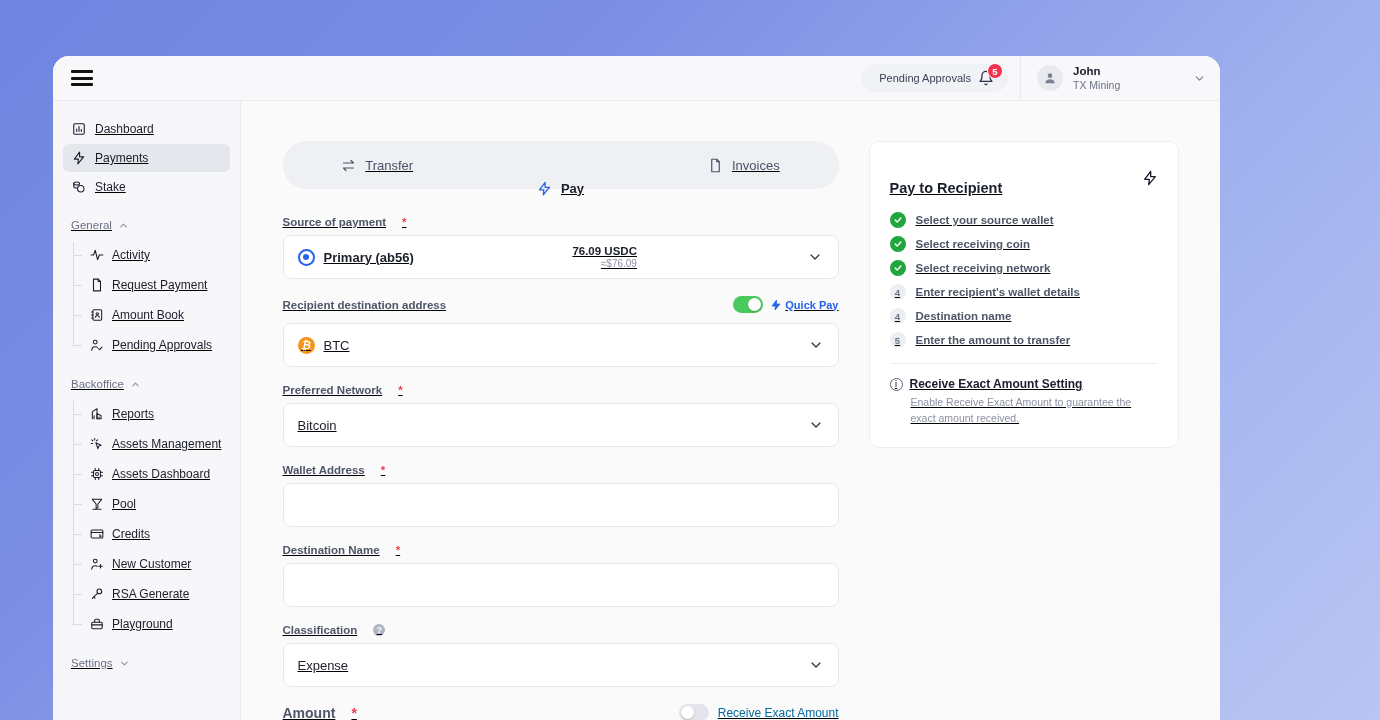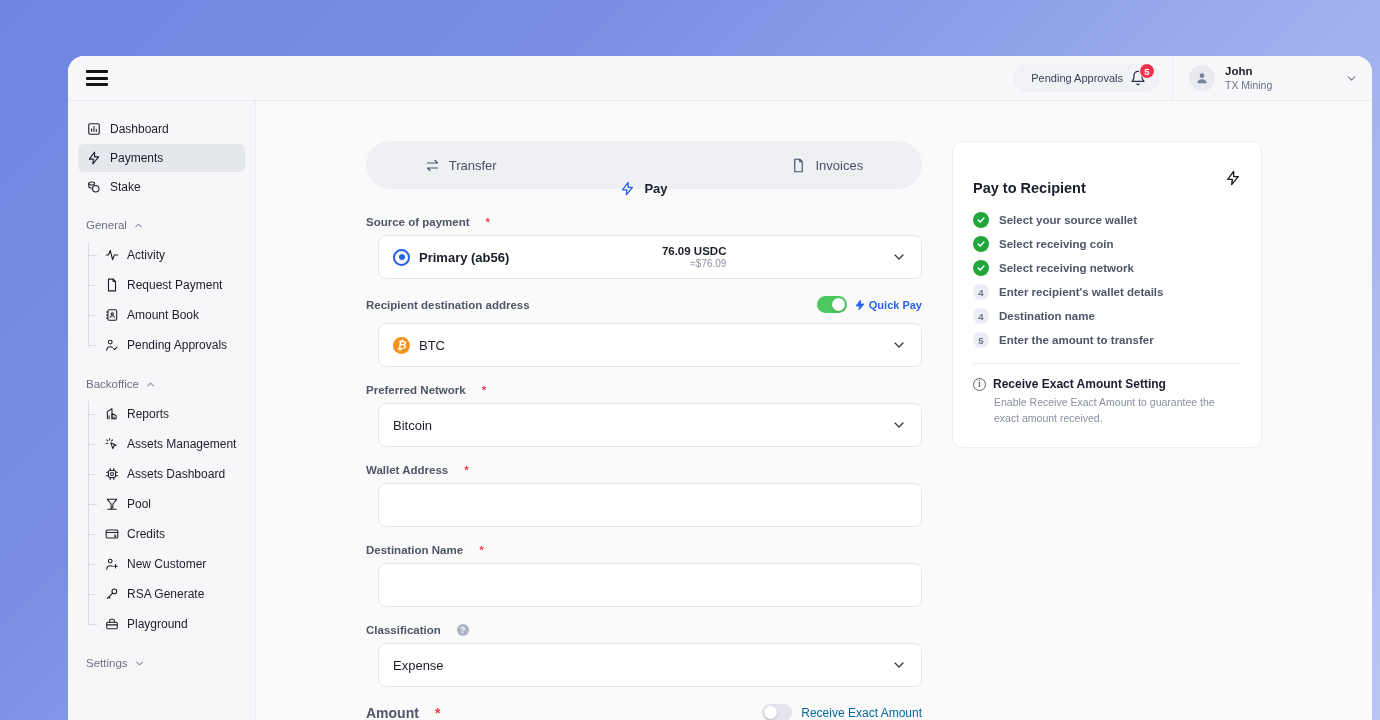--- a/index.html
+++ b/index.html
@@ -9,22 +9,22 @@
     overflow: hidden;
   }
   body {
     background: linear-gradient(135deg, #6f85e0 0%, #7b8ee4 30%, #9fb0ee 65%, #b9c5f2 100%);
     position: relative;
   }
 
   
   .app-window {
     position: absolute;
-    left: 68px; top: 56px;
-    width: 1304px; height: 664px;
+    left: 53px; top: 56px;
+    width: 1167px; height: 664px;
     background: #fbfbfc;
     border-radius: 16px 16px 0 0;
     overflow: hidden;
     display: flex;
     flex-direction: column;
   }
 
   
   .topbar {
     height: 45px;
@@ -84,21 +84,21 @@
   .avatar {
     width: 26px; height: 26px; border-radius: 999px;
     background: #e9eaef;
     display: flex; align-items: center; justify-content: center;
   }
   .user-name { font-size: 11.5px; font-weight: bold; color: #1b1e2b; line-height: 1.25; }
   .user-org { font-size: 10.5px; color: #6b7185; line-height: 1.25; }
   .user-caret { margin-left: auto; color: #7a8096; }
 
   
-  .body-split { flex: 1; display: flex; min-height: 0; }
+  .body-split { flex: 1; display: flex; min-height: 0; text-decoration: underline; }
 
   
   .sidebar {
     width: 188px;
     background: #f7f7fa;
     border-right: 1px solid #eaeaef;
     padding: 14px 10px 10px 10px;
     overflow: hidden;
   }
   .nav-item {
@@ -197,21 +197,20 @@
     height: 44px;
     background: #fff;
     border: 1px solid #e6e7ed;
     border-radius: 8px;
     display: flex; align-items: center;
     padding: 0 14px;
     font-size: 13px;
     color: #1b1e2b;
     cursor: pointer;
     margin-bottom: 17px;
-    margin-left: 12px;
   }
   .text-box { cursor: text; }
   .select-box .caret { margin-left: auto; color: #333; display: flex; }
   .src-left { display: flex; align-items: center; gap: 9px; font-weight: bold; font-size: 13px; }
   .src-right { margin-left: auto; text-align: right; margin-right: 12px; }
   .src-amt { font-size: 11.5px; color: #1b1e2b; font-weight: bold; line-height: 1.25; }
   .src-fiat { font-size: 10px; color: #8b90a2; line-height: 1.25; }
 
   .coin-badge {
     width: 17px; height: 17px; border-radius: 999px;

